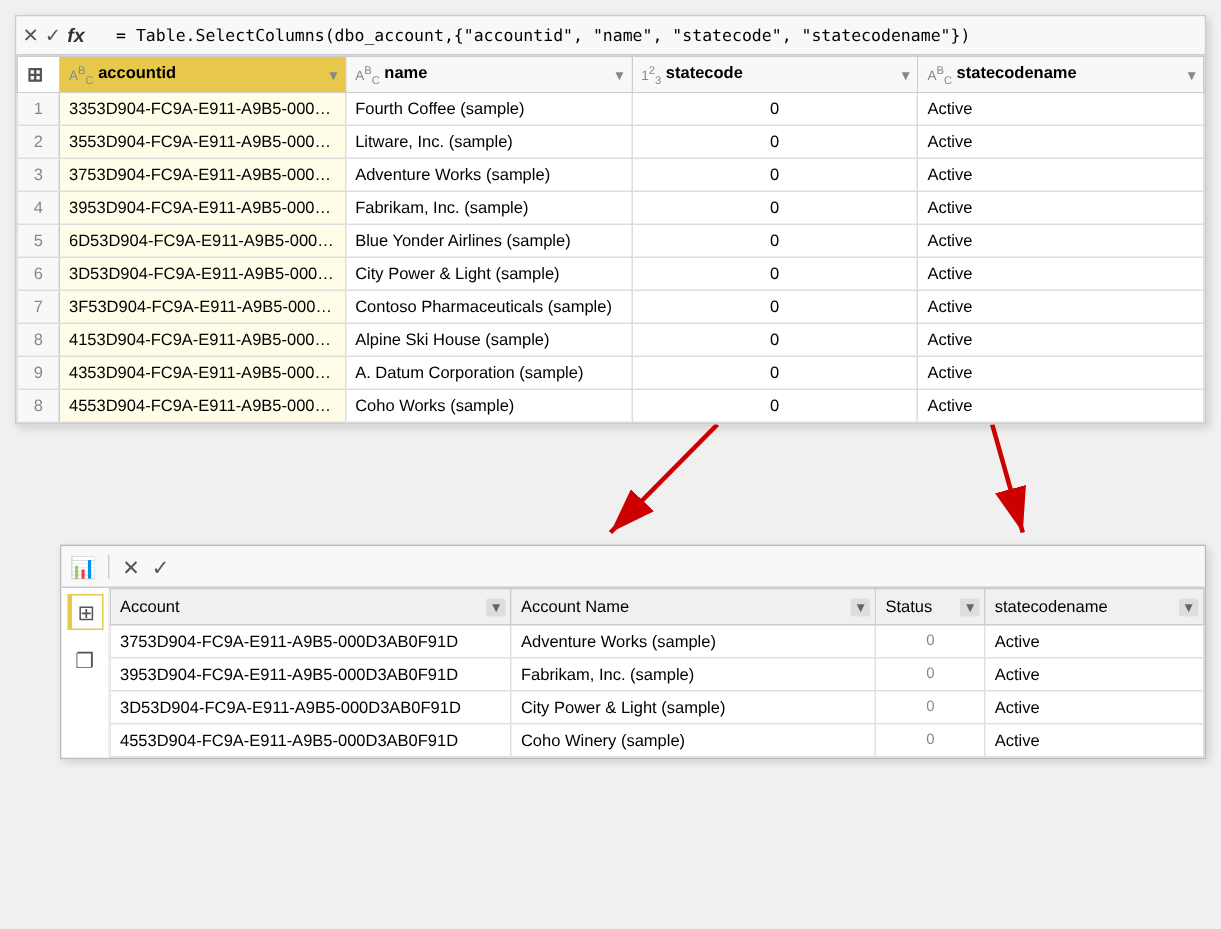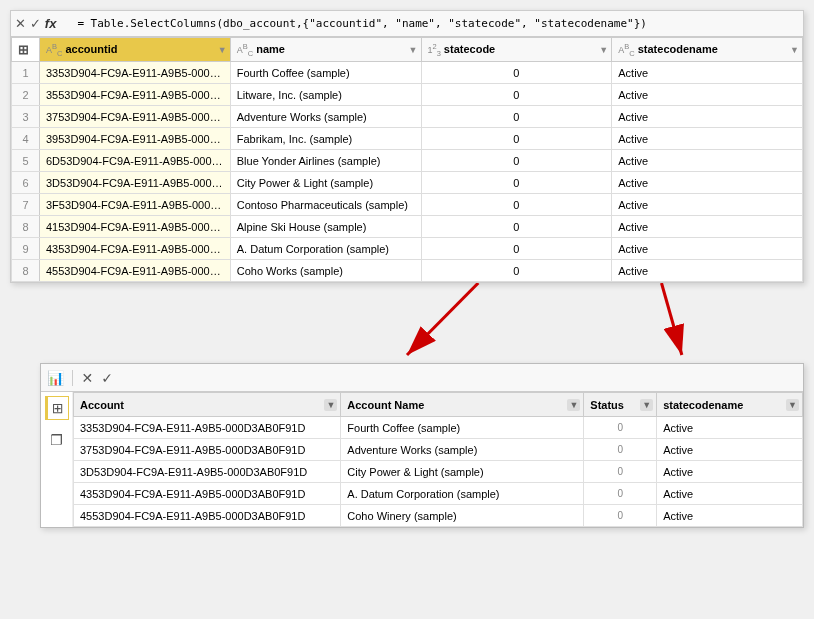--- a/index.html
+++ b/index.html
@@ -231,21 +231,21 @@
     .bottom-table {
       width: 100%;
       border-collapse: collapse;
       table-layout: fixed;
     }
 
     .bottom-table th {
       background: #f0f0f0;
       border: 1px solid #ccc;
       padding: 3px 6px;
-      font-weight: 700;
+      font-weight: 400;
       font-size: 11px;
       height: 24px;
       text-align: left;
       position: relative;
       white-space: nowrap;
       overflow: hidden;
     }
 
     .bottom-table th .col-filter {
       position: absolute;
@@ -460,41 +460,35 @@
               <span>Status</span>
               <span class="col-filter">▼</span>
             </th>
             <th class="col-statename">
               <span>statecodename</span>
               <span class="col-filter">▼</span>
             </th>
           </tr>
         </thead>
         <tbody id="bottom-table-body">
-        <tr>
-    <td class="col-account">3353D904-FC9A-E911-A9B5-000D3AB0F91D</td>
-    <td class="col-name">Fourth Coffee (sample)</td>
-    <td class="col-status num-cell">0</td>
-    <td class="col-statename">Active</td>
-  </tr>
             <tr>
     <td class="col-account">3753D904-FC9A-E911-A9B5-000D3AB0F91D</td>
     <td class="col-name">Adventure Works (sample)</td>
     <td class="col-status num-cell">0</td>
     <td class="col-statename">Active</td>
   </tr>
             <tr>
+    <td class="col-account">3953D904-FC9A-E911-A9B5-000D3AB0F91D</td>
+    <td class="col-name">Fabrikam, Inc. (sample)</td>
+    <td class="col-status num-cell">0</td>
+    <td class="col-statename">Active</td>
+  </tr>
+            <tr>
     <td class="col-account">3D53D904-FC9A-E911-A9B5-000D3AB0F91D</td>
     <td class="col-name">City Power &amp; Light (sample)</td>
-    <td class="col-status num-cell">0</td>
-    <td class="col-statename">Active</td>
-  </tr>
-            <tr>
-    <td class="col-account">4353D904-FC9A-E911-A9B5-000D3AB0F91D</td>
-    <td class="col-name">A. Datum Corporation (sample)</td>
     <td class="col-status num-cell">0</td>
     <td class="col-statename">Active</td>
   </tr>
             <tr>
     <td class="col-account">4553D904-FC9A-E911-A9B5-000D3AB0F91D</td>
     <td class="col-name">Coho Winery (sample)</td>
     <td class="col-status num-cell">0</td>
     <td class="col-statename">Active</td>
   </tr>
           </tbody>

